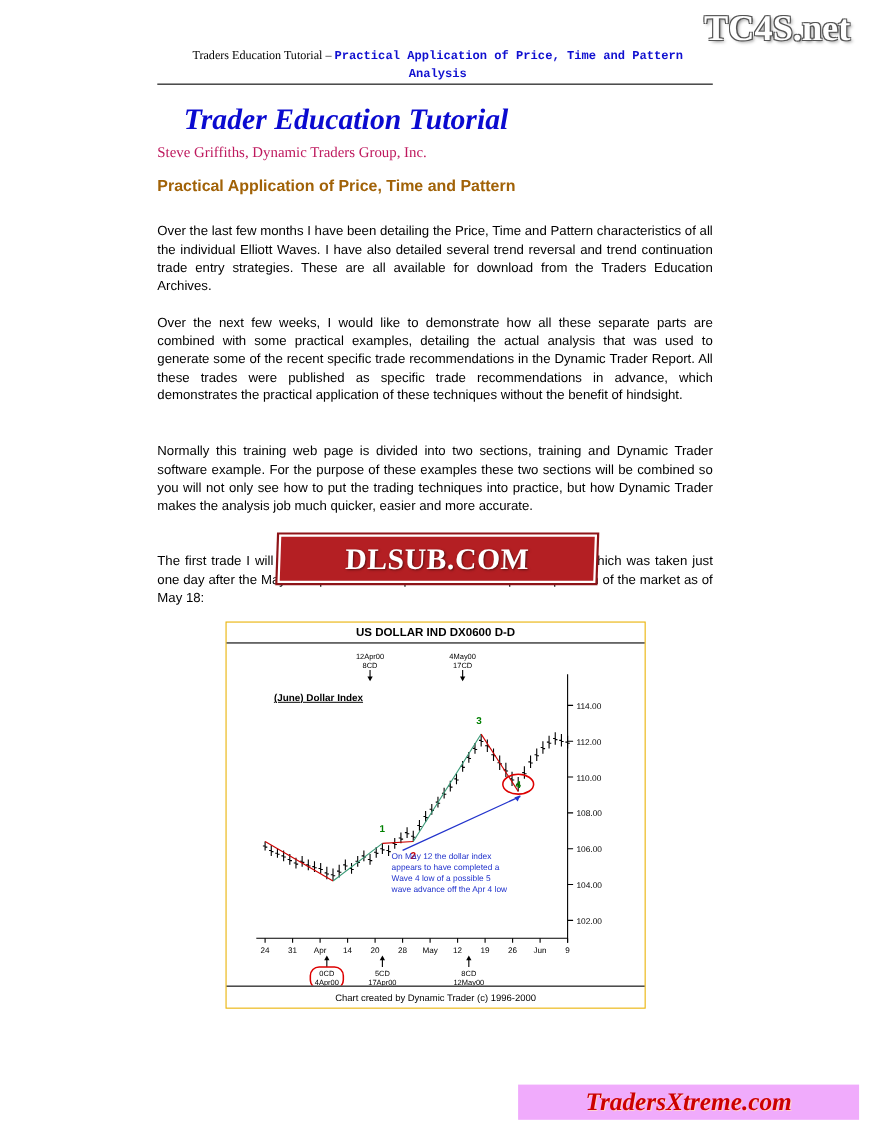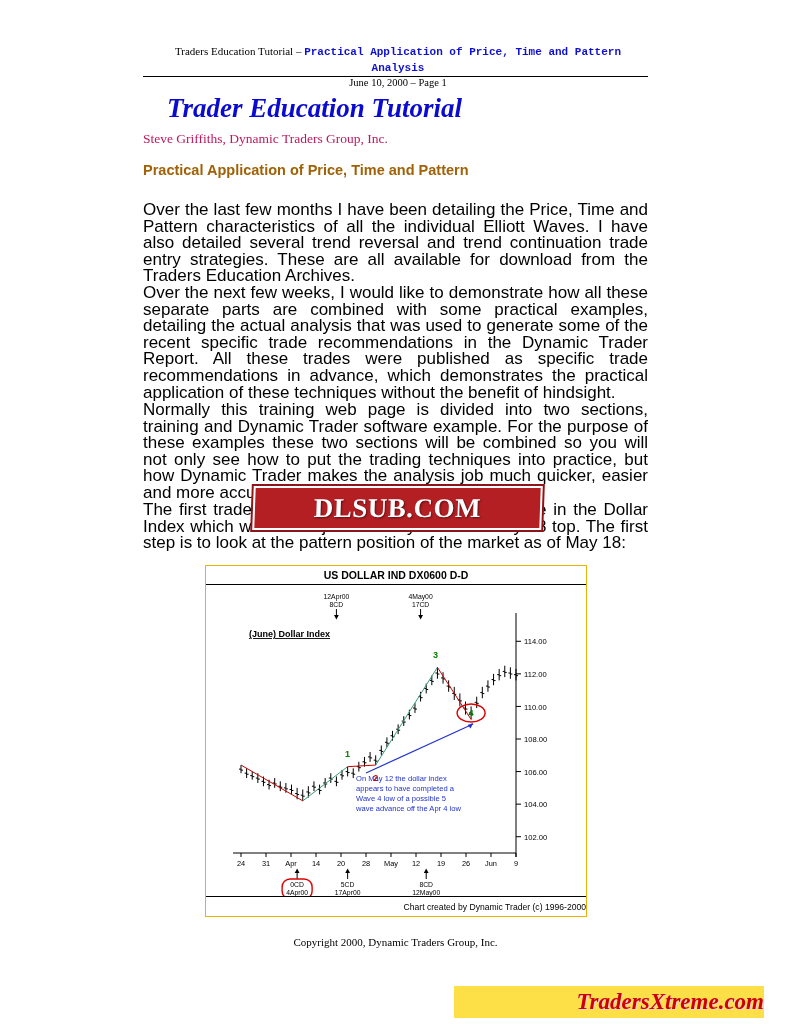--- a/index.html
+++ b/index.html
@@ -93,21 +93,21 @@
     font-size: 14.5px;
     color: #a16207;
   }
 
   
   .para {
     position: absolute;
     left: 143px;
     width: 505px;
     font-family: "Liberation Sans", sans-serif;
-    font-size: 17px;
+    font-size: 12px;
     line-height: 16.6px;
     color: #000;
     text-align: justify;
   }
   #p1 { top: 202px; }
   #p2 { top: 285px; }
   #p3 { top: 402px; }
   #p4 { top: 502px; }
 
   
@@ -165,21 +165,21 @@
     position: absolute;
     left: 0; top: 19px;
     width: 380px;
     height: 311px;
   }
   .chart-credit {
     position: absolute;
     left: 0;
     bottom: 4px;
     width: 100%;
-    text-align: right;
+    text-align: center;
     font-family: "Liberation Sans", sans-serif;
     font-size: 8.6px;
     color: #000;
     margin-top: 35px;
   }
   .chart-credit-rule {
     position: absolute;
     left: 0; bottom: 19px;
     width: 100%;
     height: 1px;
@@ -191,47 +191,47 @@
     position: absolute;
     left: 143px;
     top: 936px;
     width: 505px;
     text-align: center;
     font-size: 11px;
     color: #000;
   }
   .tx-banner {
     position: absolute;
-    right: 27px;
+    right: 10px;
     bottom: 6px;
     width: 310px;
     height: 32px;
-    background: #fde047;
+    background: #f0abfc;
     display: flex;
     align-items: center;
-    justify-content: flex-end;
+    justify-content: center;
   }
   .tx-banner span {
     font-family: "Liberation Serif", serif;
     font-weight: bold;
     font-style: italic;
     font-size: 23px;
     color: #cc0000;
     text-shadow: 1px 1px 0 #ffd0d0;
   }
 </style>
 </head>
 <body>
 
 <div class="page">
 
+  <div class="tc4s">TC4S.net</div>
 
   <div class="runhead">
     <div><span>Traders Education Tutorial – </span><span class="blue">Practical Application of Price, Time and Pattern Analysis</span></div>
-    <div class="line2">June 10, 2000 – Page 1</div>
   </div>
   <div class="rule"></div>
 
   <div class="doc-title">Trader Education Tutorial</div>
   <div class="byline">Steve Griffiths, Dynamic Traders Group, Inc.</div>
   <div class="subhead">Practical Application of Price, Time and Pattern</div>
 
   <div class="para" id="p1">Over the last few months I have been detailing the Price, Time and Pattern characteristics of all the individual Elliott Waves. I have also detailed several trend reversal and trend continuation trade entry strategies. These are all available for download from the Traders Education Archives.</div>
   <div class="para" id="p2">Over the next few weeks, I would like to demonstrate how all these separate parts are combined with some practical examples, detailing the actual analysis that was used to generate some of the recent specific trade recommendations in the Dynamic Trader Report. All these trades were published as specific trade recommendations in advance, which demonstrates the practical application of these techniques without the benefit of hindsight.</div>
   <div class="para" id="p3">Normally this training web page is divided into two sections, training and Dynamic Trader software example. For the purpose of these examples these two sections will be combined so you will not only see how to put the trading techniques into practice, but how Dynamic Trader makes the analysis job much quicker, easier and more accurate.</div>
@@ -475,18 +475,17 @@
           <text x="150" y="226" font-family="Liberation Sans, sans-serif" font-size="7.6" fill="#2233cc">wave advance off the Apr 4 low</text>
           <line x1="160" y1="188" x2="267.1020408163265" y2="138.94285714285724" stroke="#2233cc" stroke-width="1.2"></line>
           <path d="M 267.1020408163265 137.94285714285724 l -5.5 2 l 3 3.6 Z" fill="#2233cc"></path>
         </svg>
     </div>
 
     <div class="chart-credit-rule"></div>
     <div class="chart-credit">Chart created by Dynamic Trader (c) 1996-2000</div>
   </div>
 
-  <div class="copyright">Copyright 2000, Dynamic Traders Group, Inc.</div>
   <div class="tx-banner">
     <span>TradersXtreme.com</span>
   </div>
 
 </div>
 
 </body></html>

